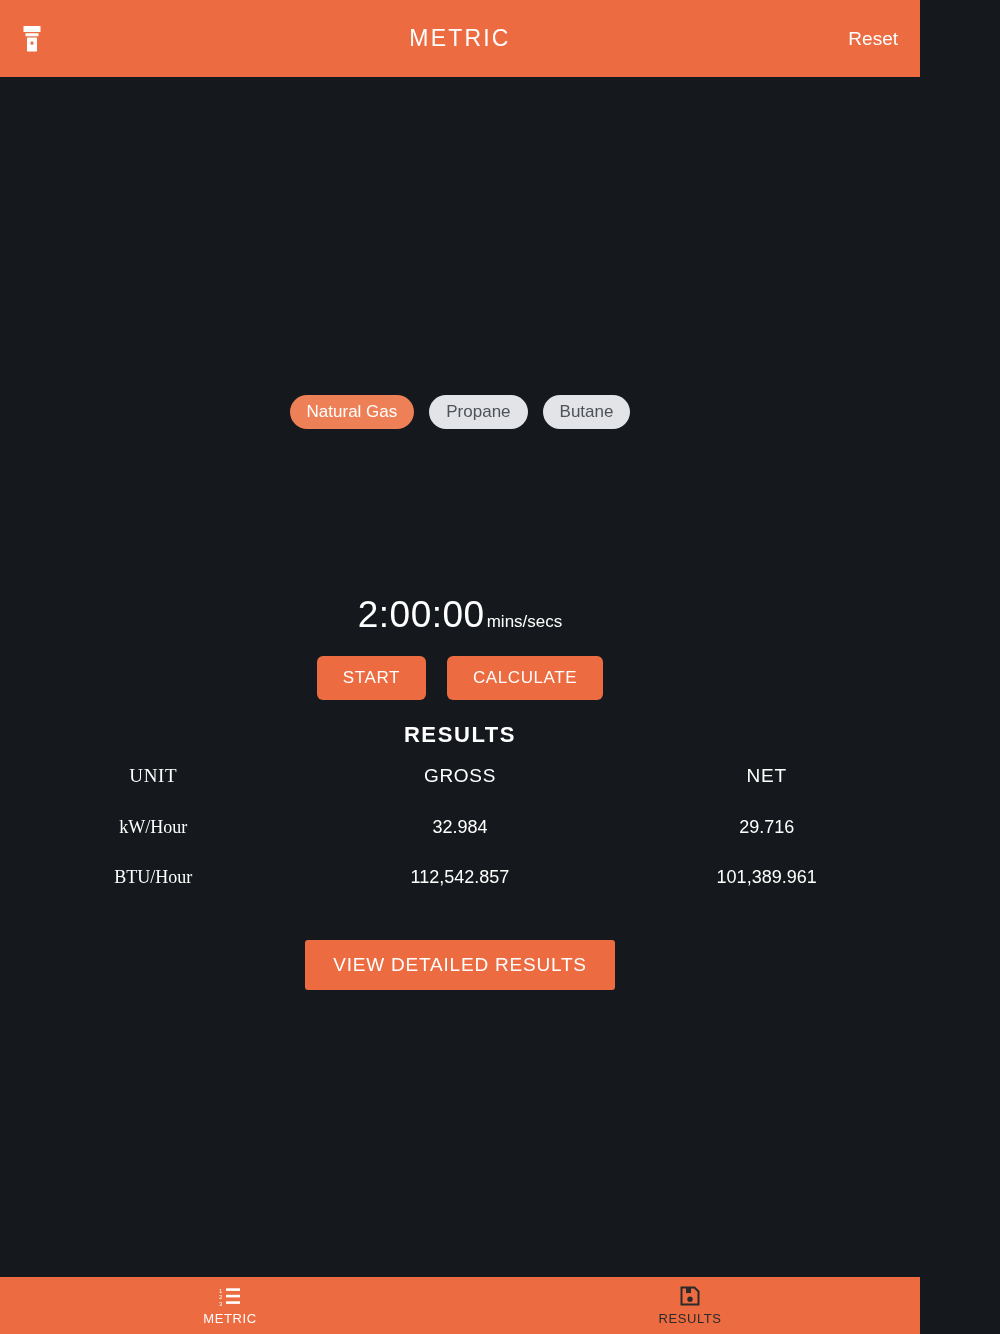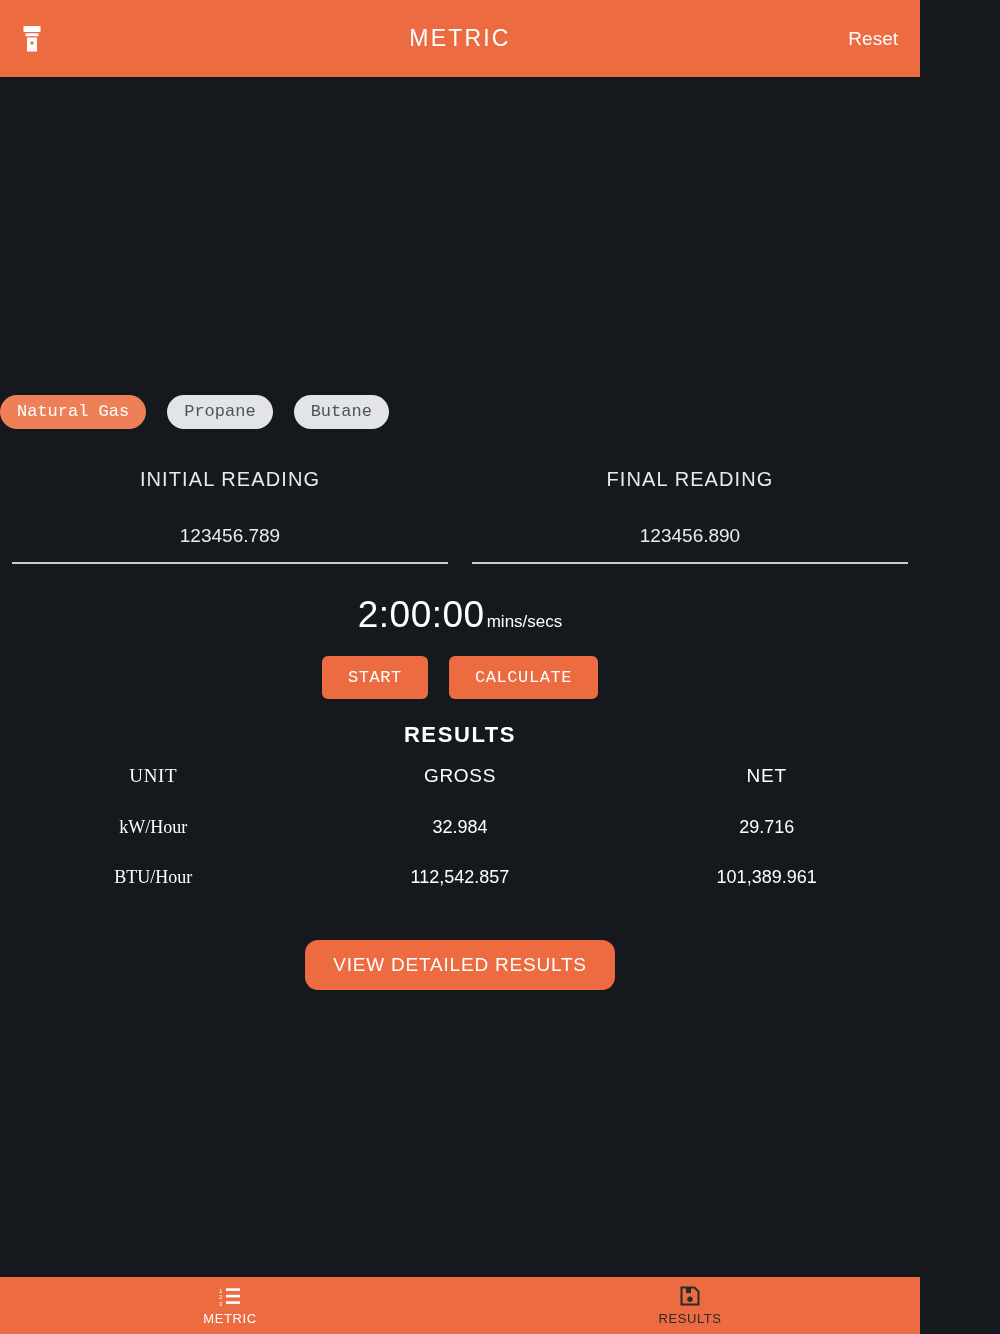--- a/index.html
+++ b/index.html
@@ -62,21 +62,21 @@
     letter-spacing:1.6px;
   }
 
   .gas-title {
     position:absolute; top:281px; left:0; right:0;
     font-size:22px;
   }
 
   .gas-pills {
     position:absolute; top:318px; left:0; right:0;
-    display:flex; justify-content:flex-start; gap:21px;font-family:Liberation Mono, monospace;
+    display:flex; justify-content:center; gap:15px;
   }
   .pill {
     border-radius:18px;
     padding:8px 17px 9px;
     font-size:17px;
     line-height:1;
     cursor:pointer;
     background:#e2e4e7;
     color:#4f5358;
     white-space:nowrap;
@@ -142,21 +142,21 @@
   }
   .btn-orange {
     background:#ec6b41;
     color:#ffffff;
     border:none;
     border-radius:6px;
     font-size:17px;
     letter-spacing:0.6px;
     padding:12px 26px;
     cursor:pointer;
-    font-family:Liberation Mono, monospace;
+    font-family:Liberation Sans, sans-serif;
   }
 
   
   .results-title {
     position:absolute; top:645px; left:0; right:0;
     font-size:22px;
   }
   .results-table {
     position:absolute; top:688px; left:0; right:0;
     width:100%;
@@ -182,21 +182,21 @@
   .results-table th.col-net, .results-table td.col-net { text-align:center; }
 
   .detail-row {
     position:absolute; top:863px; left:0; right:0;
     display:flex; justify-content:center;
   }
   .btn-detail {
     background:#ec6b41;
     color:#ffffff;
     border:none;
-    border-radius:13px;
+    border-radius:3px;
     font-size:19px;
     letter-spacing:0.8px;
     padding:14px 28px;
     cursor:pointer;
     font-family:"Liberation Sans", sans-serif;
   }
 
   
   .bottomnav {
     flex:0 0 auto;
@@ -239,34 +239,20 @@
 
   <div class="body">
 
 
     <div class="gas-pills">
       <div class="pill selected">Natural Gas</div>
       <div class="pill">Propane</div>
       <div class="pill">Butane</div>
     </div>
 
-    <div class="readings">
-      <div class="reading">
-        <div class="reading-label">INITIAL READING</div>
-        <div class="reading-value-wrap">
-          <input class="reading-value" type="text" value="123456.789" style="">
-        </div>
-      </div>
-      <div class="reading">
-        <div class="reading-label">FINAL READING</div>
-        <div class="reading-value-wrap">
-          <input class="reading-value" type="text" value="123456.890" style="">
-        </div>
-      </div>
-    </div>
 
     <div class="timer-row">
       <span class="timer-digits">2:00:00</span>
       <span class="timer-unit">mins/secs</span>
     </div>
 
     <div class="action-row">
       <button class="btn-orange">START</button>
       <button class="btn-orange">CALCULATE</button>
     </div>

